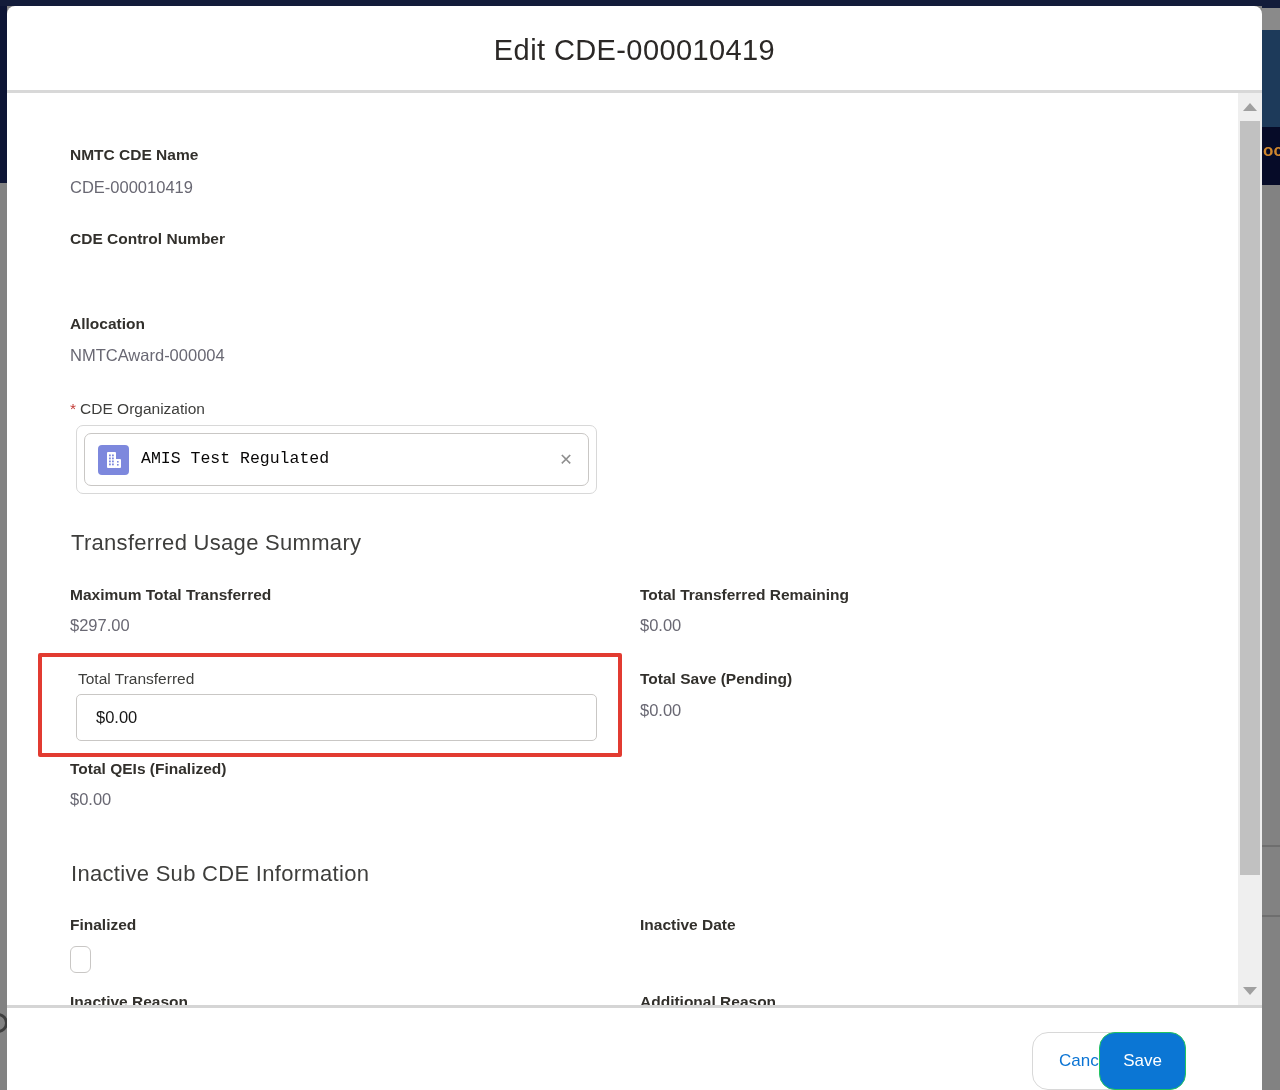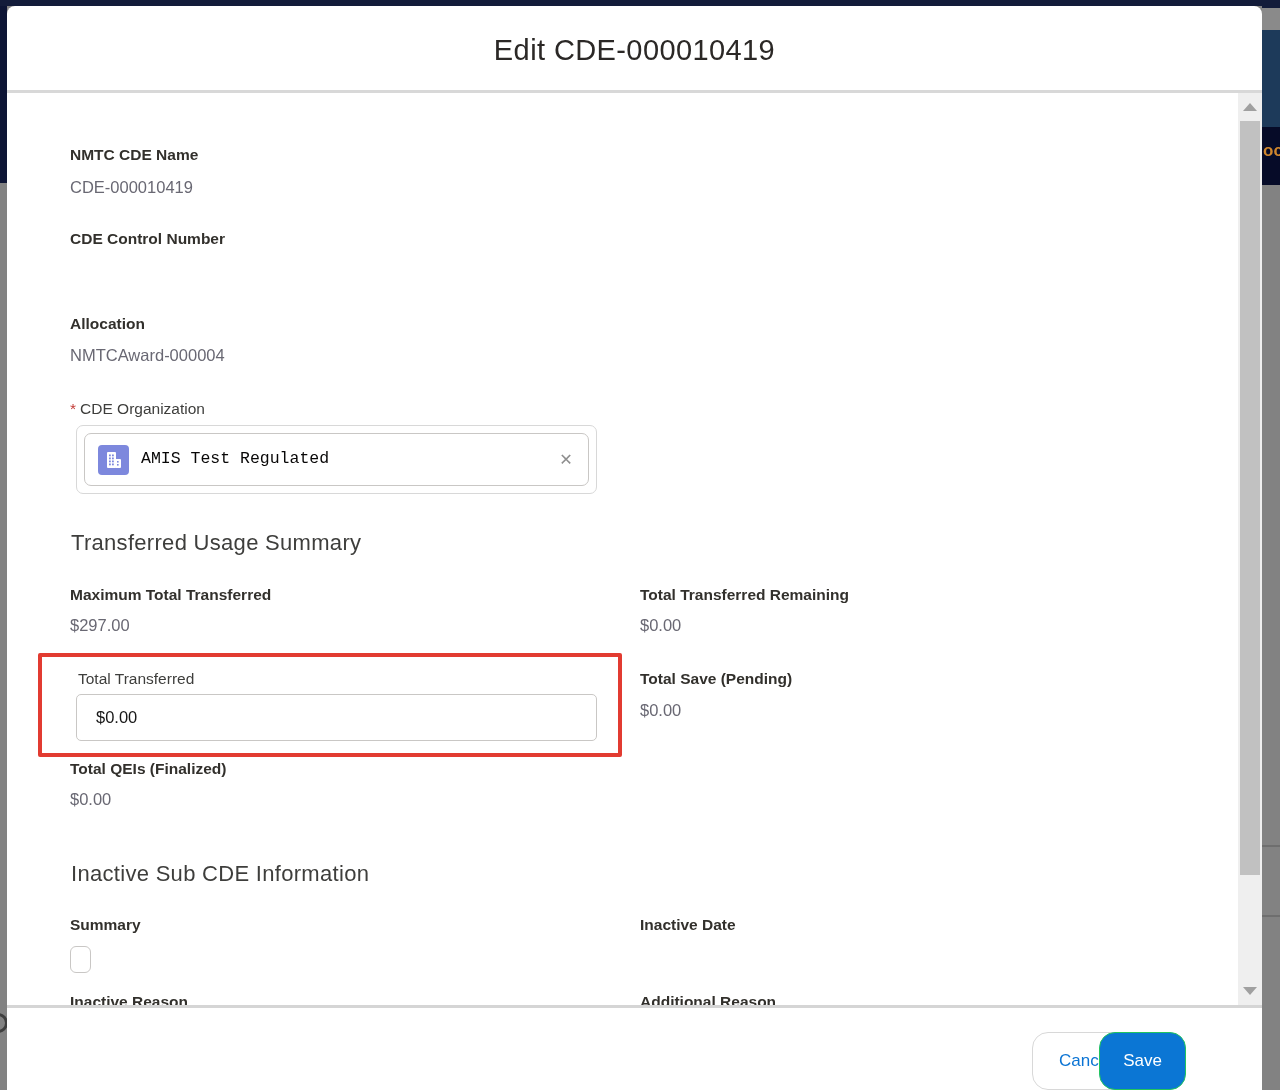--- a/index.html
+++ b/index.html
@@ -163,21 +163,21 @@
     <input class="text-input" type="text" value="$0.00" style="">
 
     <div class="flabel" style="left:633px; top:664px;">Total Save (Pending)</div>
     <div class="fvalue" style="left:633px; top:695px;">$0.00</div>
 
     <div class="flabel" style="left:63px; top:754px;">Total QEIs (Finalized)</div>
     <div class="fvalue" style="left:63px; top:784px;">$0.00</div>
 
     <div class="sheading" style="left:64px; top:855px;">Inactive Sub CDE Information</div>
 
-    <div class="flabel" style="left:63px; top:910px;">Summary</div>
+    <div class="flabel" style="left:63px; top:910px;">Finalized</div>
     <div class="checkbox" role="checkbox" aria-checked="false"></div>
 
     <div class="flabel" style="left:633px; top:910px;">Inactive Date</div>
 
     <div class="flabel" style="left:63px; top:987px;">Inactive Reason</div>
     <div class="flabel" style="left:633px; top:987px;">Additional Reason</div>
   </div>
 
   <div class="annotation-box"></div>
 

